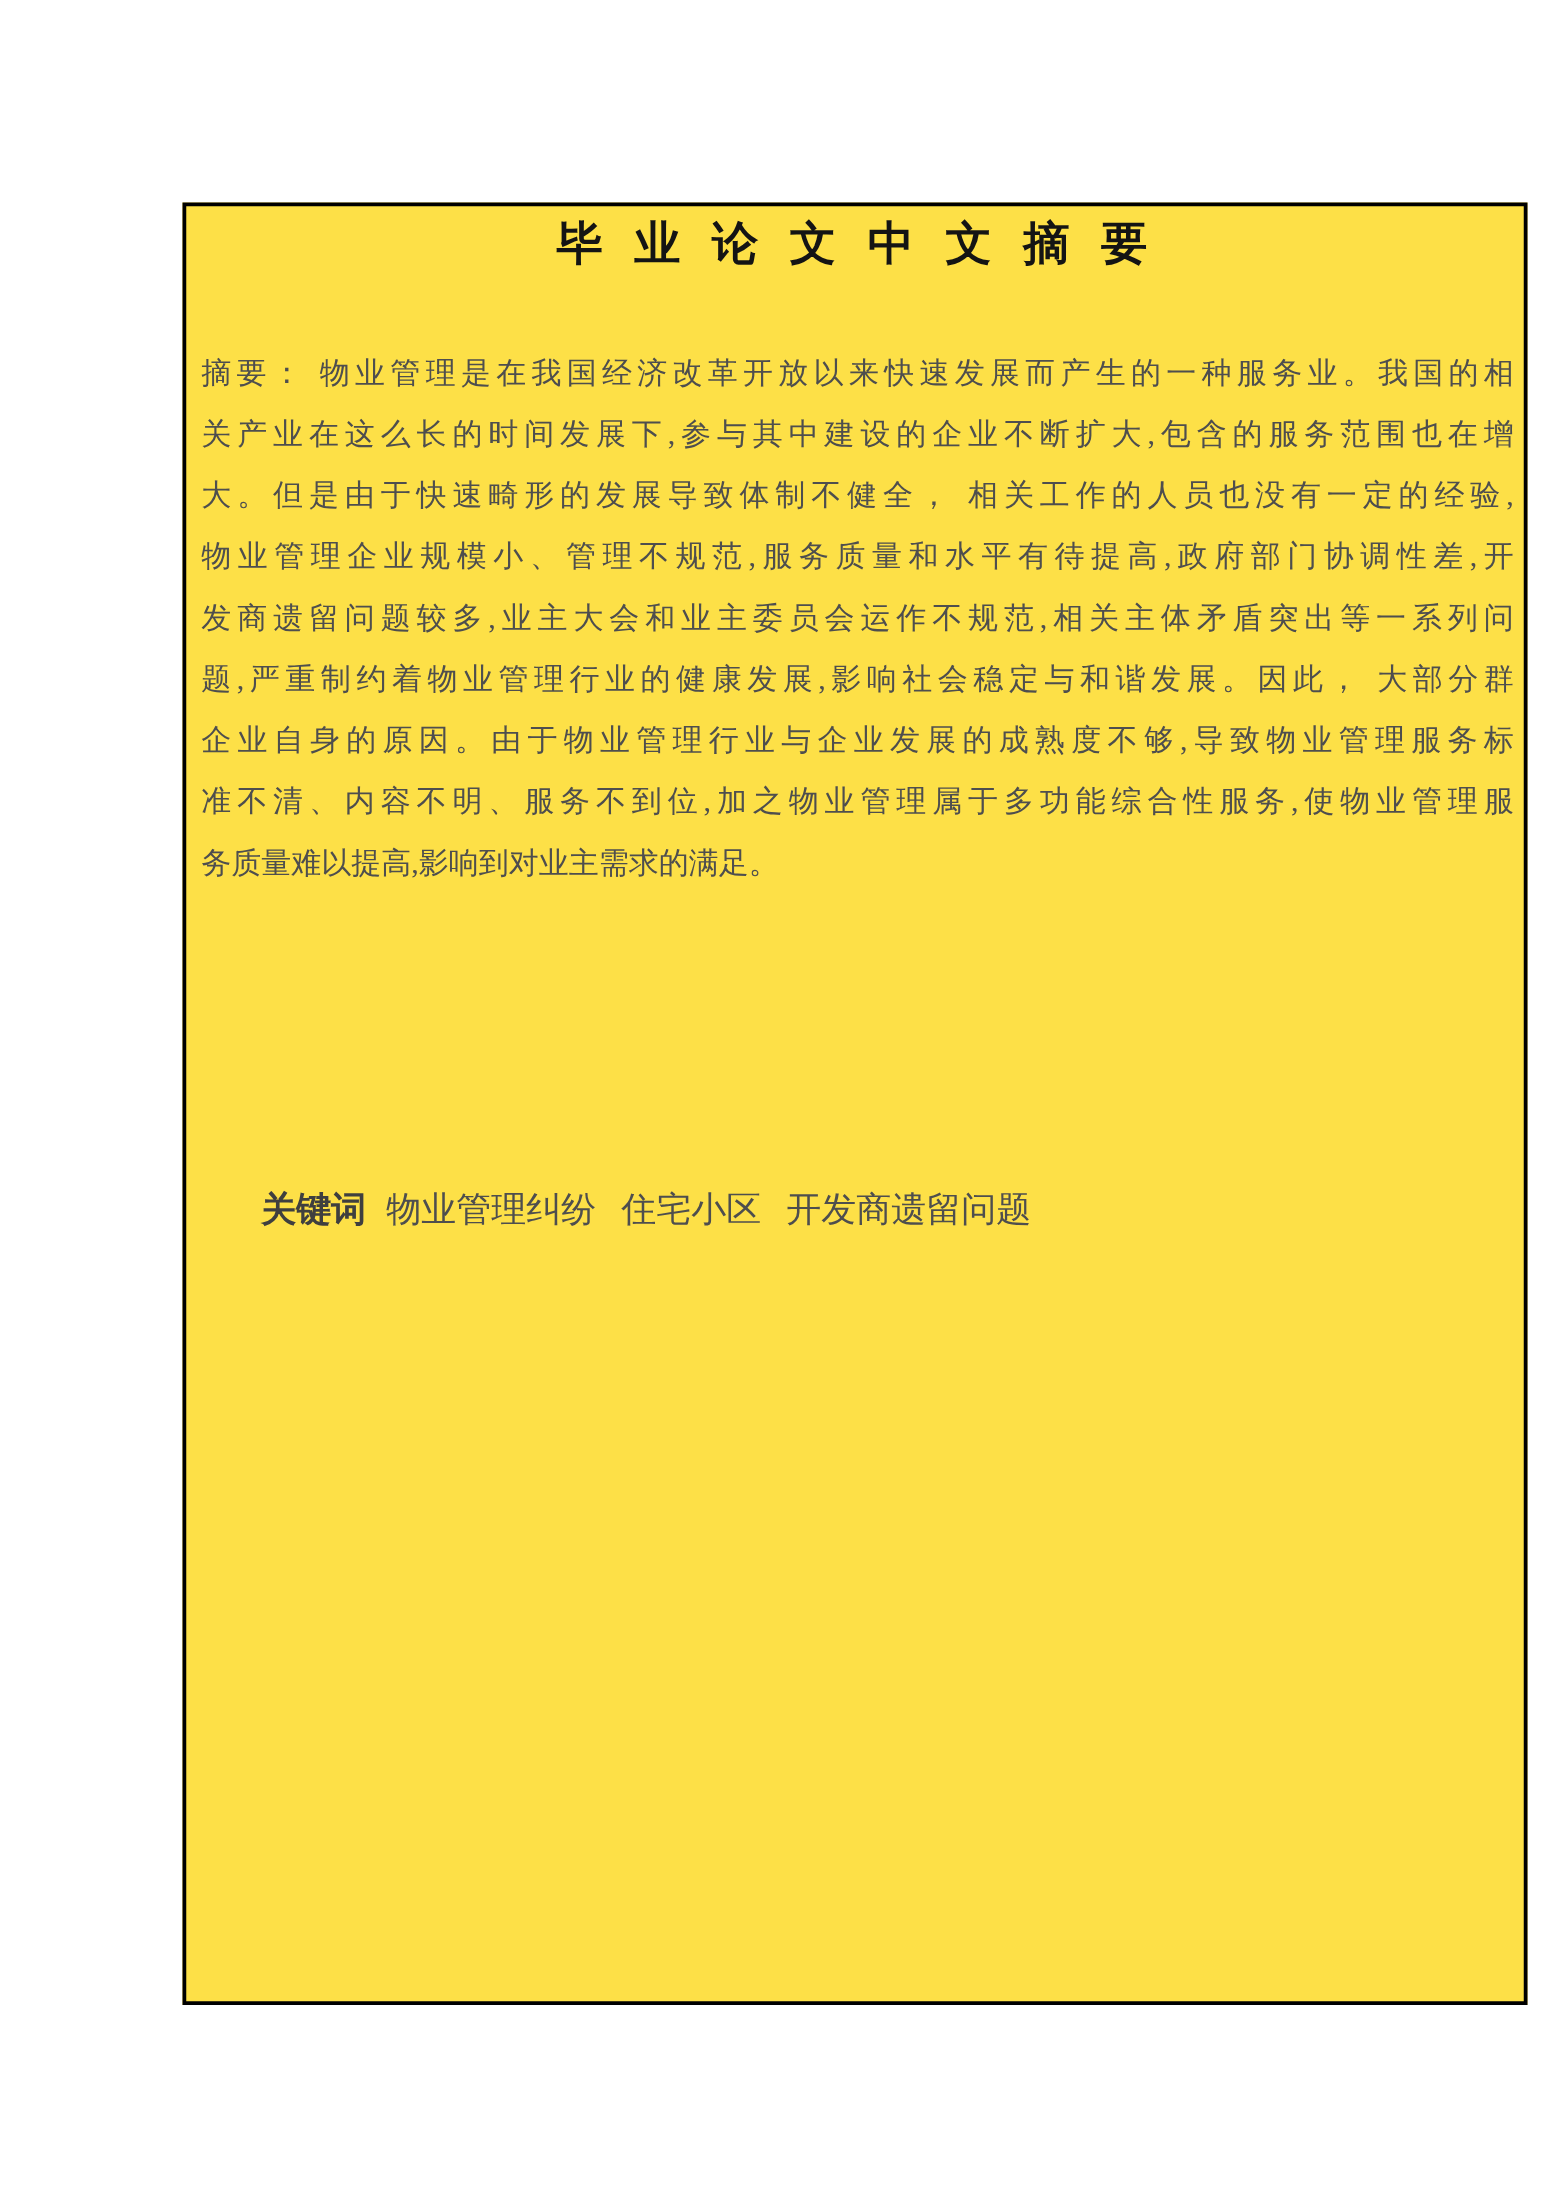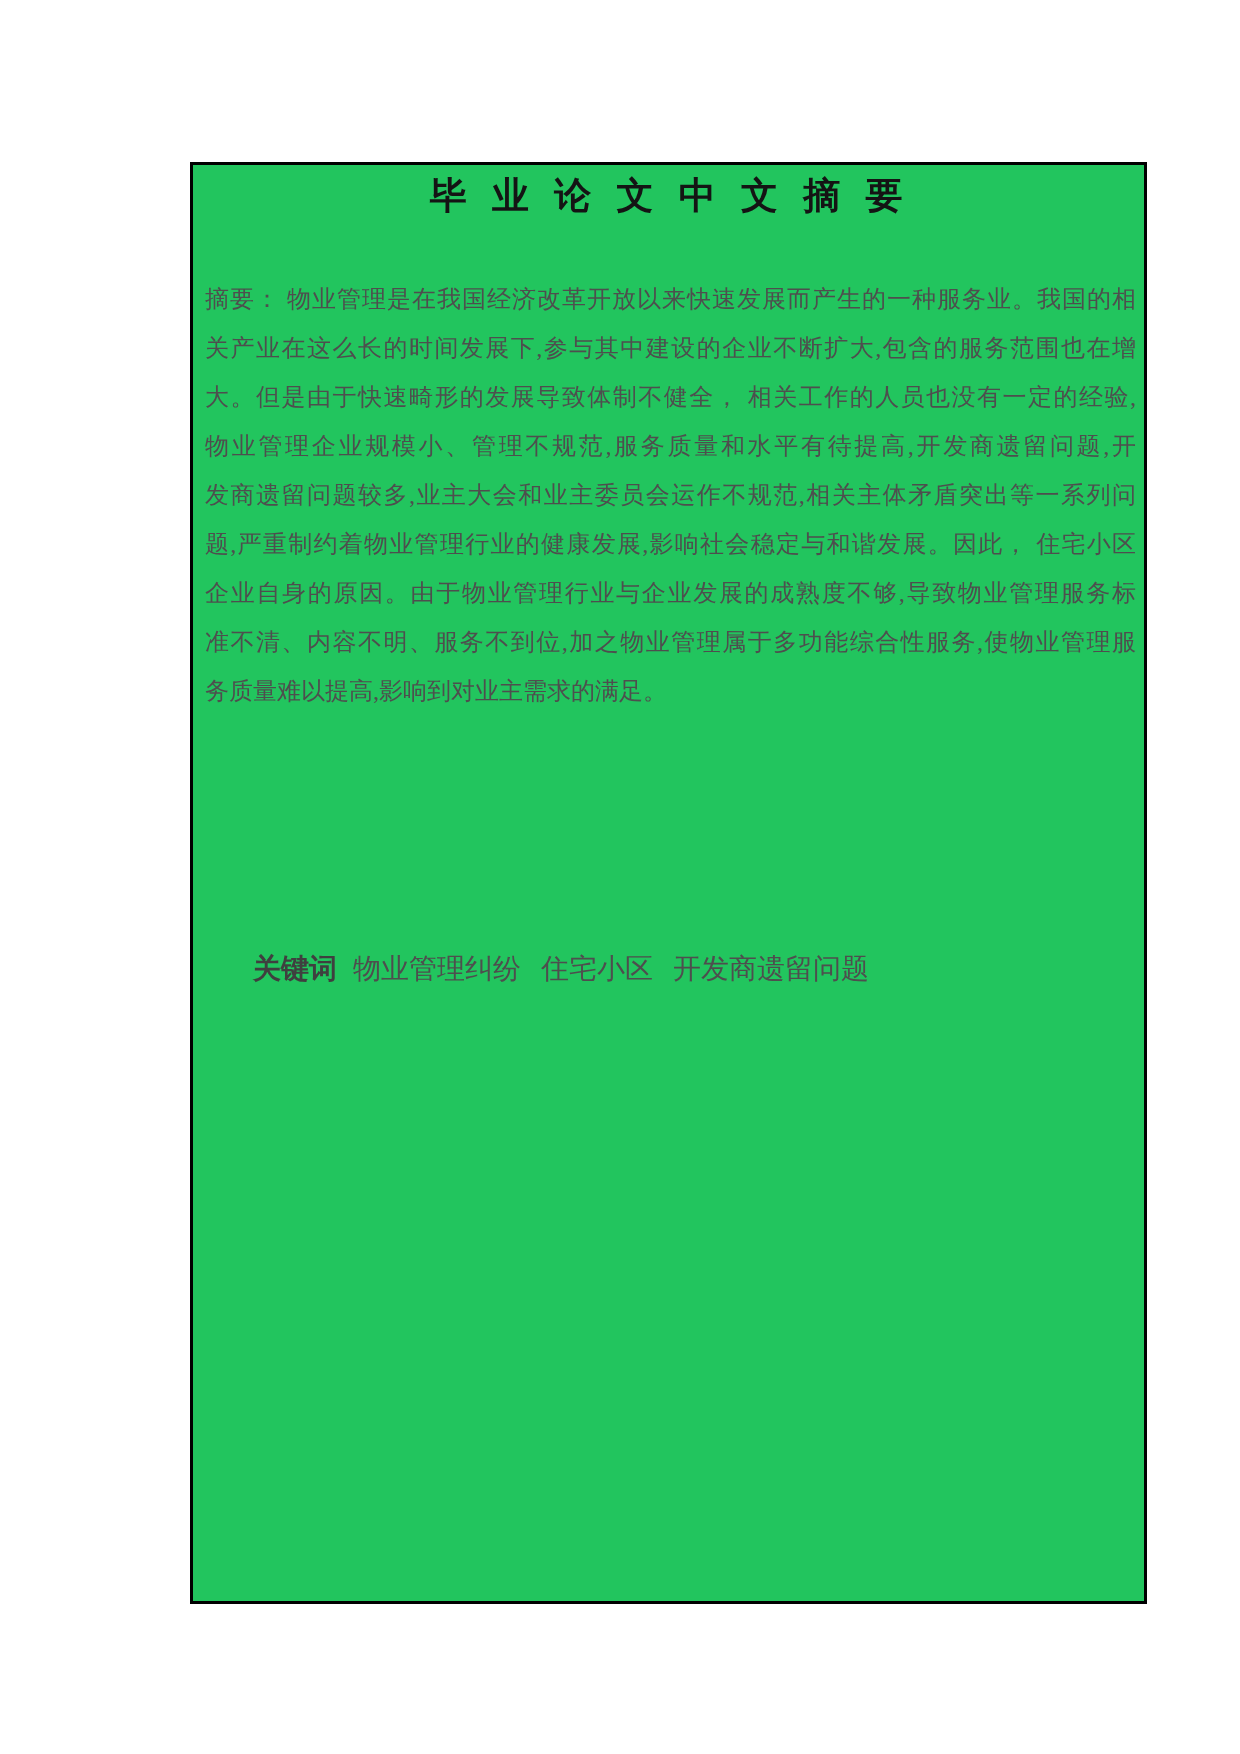--- a/index.html
+++ b/index.html
@@ -17,26 +17,25 @@
     position: absolute;
     left: 0; top: 0;
     width: 1240px;
     height: 1754px;
     background: #ffffff;
   }
   .frame {
     position: absolute;
     left: 146px;
     top: 162px;
-    width: 957px;
+    width: 1076px;
     height: 1442px;
     border: 3px solid #000000;
     box-sizing: border-box;
-    background: #22c55e;
-    margin-left: 44px;
+    background: #fde047;
   }
   .title {
     position: absolute;
     top: 8px;
     left: 0;
     right: 0;
     margin: 0;
     text-align: center;
     font-size: 37px;
     line-height: 46px;
@@ -89,23 +88,23 @@
 <body>
 
 <div class="page">
   <div class="frame">
     <h1 class="title">毕 业 论 文 中 文 摘 要</h1>
 
     <div class="abstract">
         <div class="abs-line">摘要： 物业管理是在我国经济改革开放以来快速发展而产生的一种服务业。我国的相</div>
         <div class="abs-line">关产业在这么长的时间发展下,参与其中建设的企业不断扩大,包含的服务范围也在增</div>
         <div class="abs-line">大。但是由于快速畸形的发展导致体制不健全， 相关工作的人员也没有一定的经验,</div>
-        <div class="abs-line">物业管理企业规模小、管理不规范,服务质量和水平有待提高,开发商遗留问题,开</div>
+        <div class="abs-line">物业管理企业规模小、管理不规范,服务质量和水平有待提高,政府部门协调性差,开</div>
         <div class="abs-line">发商遗留问题较多,业主大会和业主委员会运作不规范,相关主体矛盾突出等一系列问</div>
-        <div class="abs-line">题,严重制约着物业管理行业的健康发展,影响社会稳定与和谐发展。因此， 住宅小区</div>
+        <div class="abs-line">题,严重制约着物业管理行业的健康发展,影响社会稳定与和谐发展。因此， 大部分群</div>
         <div class="abs-line">企业自身的原因。由于物业管理行业与企业发展的成熟度不够,导致物业管理服务标</div>
         <div class="abs-line">准不清、内容不明、服务不到位,加之物业管理属于多功能综合性服务,使物业管理服</div>
         <div class="abs-line last">务质量难以提高,影响到对业主需求的满足。</div>
       </div>
 
     <div class="keywords">
       <span class="kw-label">关键词</span><span class="kw-terms"><span class="kw-term">物业管理纠纷</span><span class="kw-term">住宅小区</span><span class="kw-term">开发商遗留问题</span></span>
     </div>
   </div>
 </div>

